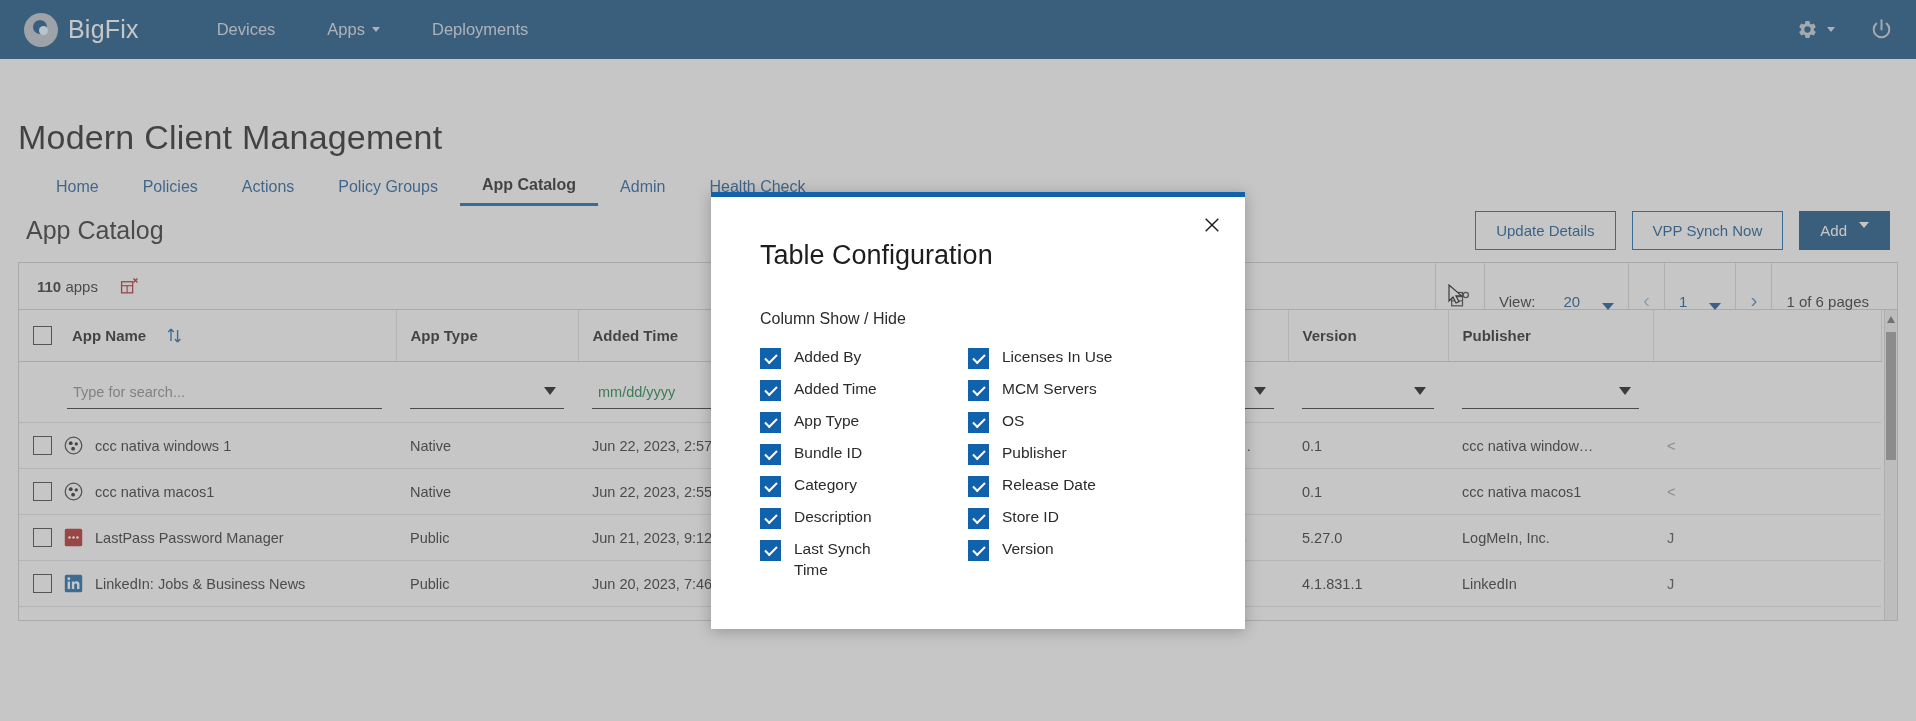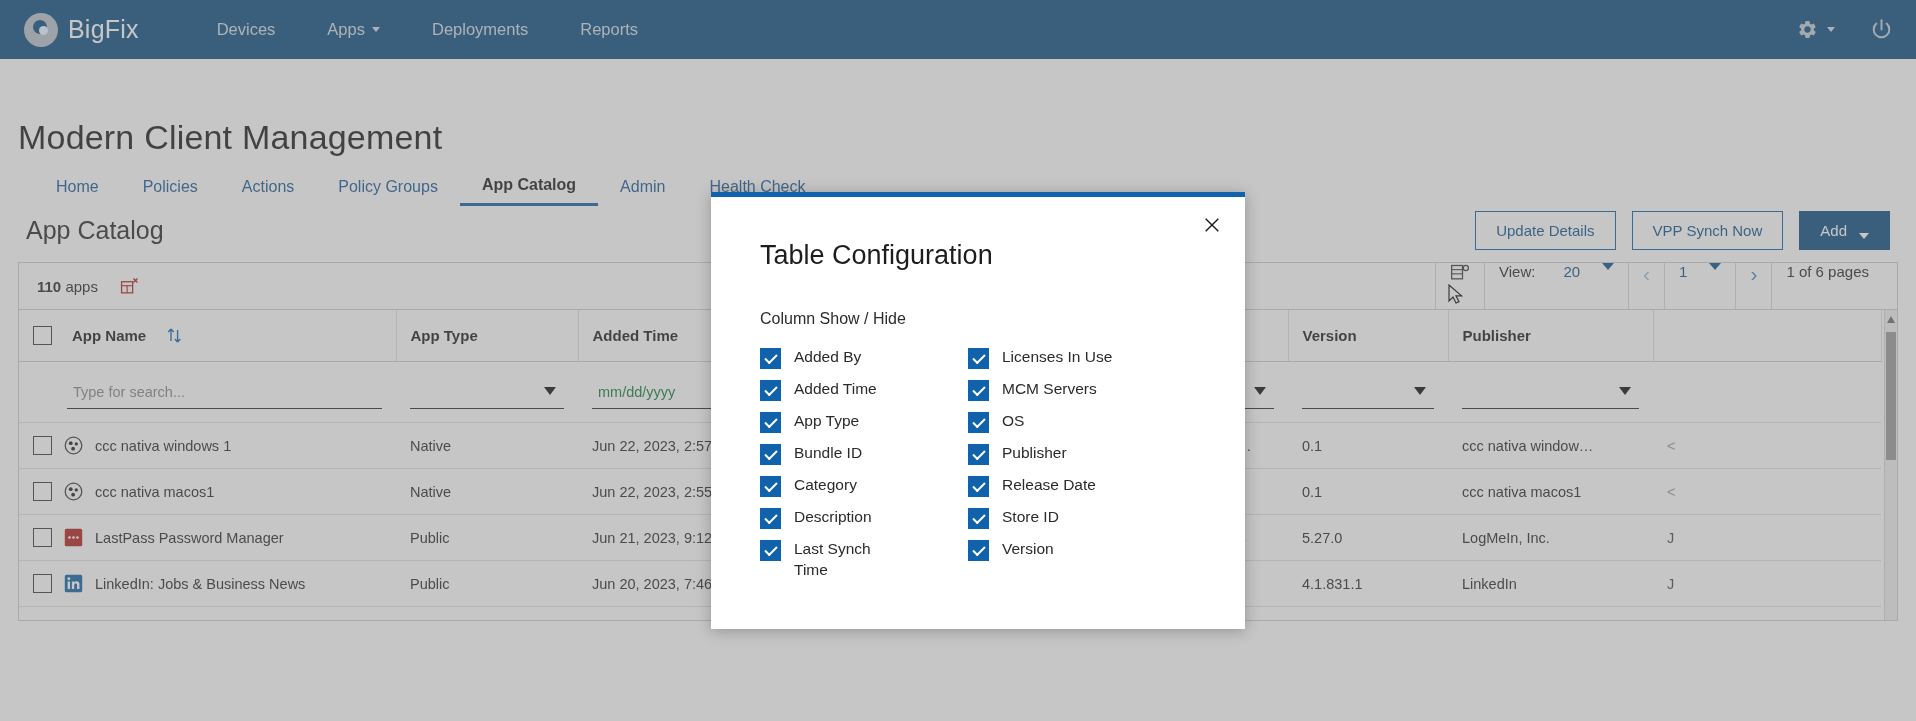--- a/index.html
+++ b/index.html
@@ -57,34 +57,34 @@
   
   .card-wrap { padding: 0 18px; }
   .card-head { display: flex; align-items: center; justify-content: space-between; padding: 8px 8px 12px 8px; }
   .card-title { font-size: 25px; color: #2b2b2b; font-weight: 400; }
   .head-actions { display: flex; align-items: center; gap: 16px; }
   .btn {
     font-size: 15px; padding: 10px 20px; cursor: pointer; white-space: nowrap;
     border: 1px solid #0f62ab; background: transparent; color: #10538f; border-radius: 0;
     font-family: "Liberation Sans", sans-serif;
   }
-  .btn-primary { background: #0f4f82; border-color: #0f4f82; color: #ffffff; display: flex; align-items: flex-end; gap: 12px; }
+  .btn-primary { background: #0f4f82; border-color: #0f4f82; color: #ffffff; display: flex; align-items: flex-start; gap: 12px; }
   .btn-primary .caret-down { border-top-color: #ffffff; border-left-width: 5px; border-right-width: 5px; border-top-width: 6px; }
 
   
   .panel { border: 1px solid #cfcfcf; background: #fff; }
   .toolbar {
     display: flex; align-items: center; justify-content: space-between;
     height: 47px; border-bottom: 1px solid #cfcfcf; padding: 0 14px 0 18px;
   }
   .toolbar-left { display: flex; align-items: center; gap: 22px; }
   .apps-count { font-size: 15px; color: #2b2b2b; }
   .apps-count b { font-weight: 700; }
   .toolbar-right { display: flex; align-items: stretch; height: 47px; }
-  .tb-cell { display: flex; align-items: flex-start; padding: 0 14px; border-left: 1px solid #d8d8d8; gap: 10px; }
+  .tb-cell { display: flex; align-items: flex-end; padding: 0 14px; border-left: 1px solid #d8d8d8; gap: 10px; }
   .tb-label { font-size: 15px; color: #2b2b2b; }
   .tb-value { font-size: 15px; color: #10538f; }
   .tb-caret { width: 0; height: 0; border-left: 6px solid transparent; border-right: 6px solid transparent; border-top: 7px solid #10538f; }
   .chev { color: #4a89c0; font-size: 21px; line-height: 1; cursor: pointer; }
   .chev.disabled { color: #9dbdd8; }
   .pages-text { font-size: 15px; color: #2b2b2b; }
   .cursor-arrow { position: absolute; pointer-events: none; }
 
   
   .tbl-scroll { position: relative; overflow: hidden; height: 310px; }
@@ -170,23 +170,20 @@
     <div class="navlinks">
       <div class="navlink">
         <span>Devices</span>
       </div>
       <div class="navlink">
         <span>Apps</span>
         <span class="caret-down"></span>
       </div>
       <div class="navlink">
         <span>Deployments</span>
-      </div>
-      <div class="navlink">
-        <span>Reports</span>
       </div>
     </div>
     <div class="nav-right">
       <div class="gear-wrap">
         <svg class="icon-svg" width="21" height="21" viewBox="0 0 24 24" fill="#c5ced6">
           <path d="M19.14 12.94a7.1 7.1 0 000-1.88l2.03-1.58a.5.5 0 00.12-.64l-1.92-3.32a.5.5 0 00-.6-.22l-2.39.96a7 7 0 00-1.62-.94l-.36-2.54a.5.5 0 00-.5-.42h-3.84a.5.5 0 00-.5.42l-.36 2.54c-.59.24-1.13.56-1.62.94l-2.39-.96a.5.5 0 00-.6.22L2.67 8.84a.5.5 0 00.12.64l2.03 1.58a7.1 7.1 0 000 1.88l-2.03 1.58a.5.5 0 00-.12.64l1.92 3.32c.13.22.39.3.6.22l2.39-.96c.5.38 1.03.7 1.62.94l.36 2.54c.4.25.25.42.5.42h3.84a.5.5 0 00.5-.42l.36-2.54c.59-.24 1.12-.56 1.62-.94l2.39.96c.22.08.47 0 .6-.22l1.92-3.32a.5.5 0 00-.12-.64l-2.03-1.58zM12 15.6A3.6 3.6 0 1112 8.4a3.6 3.6 0 010 7.2z"></path>
         </svg>
         <span class="caret-down"></span>
       </div>
       <div style="cursor:pointer;display:flex;">

